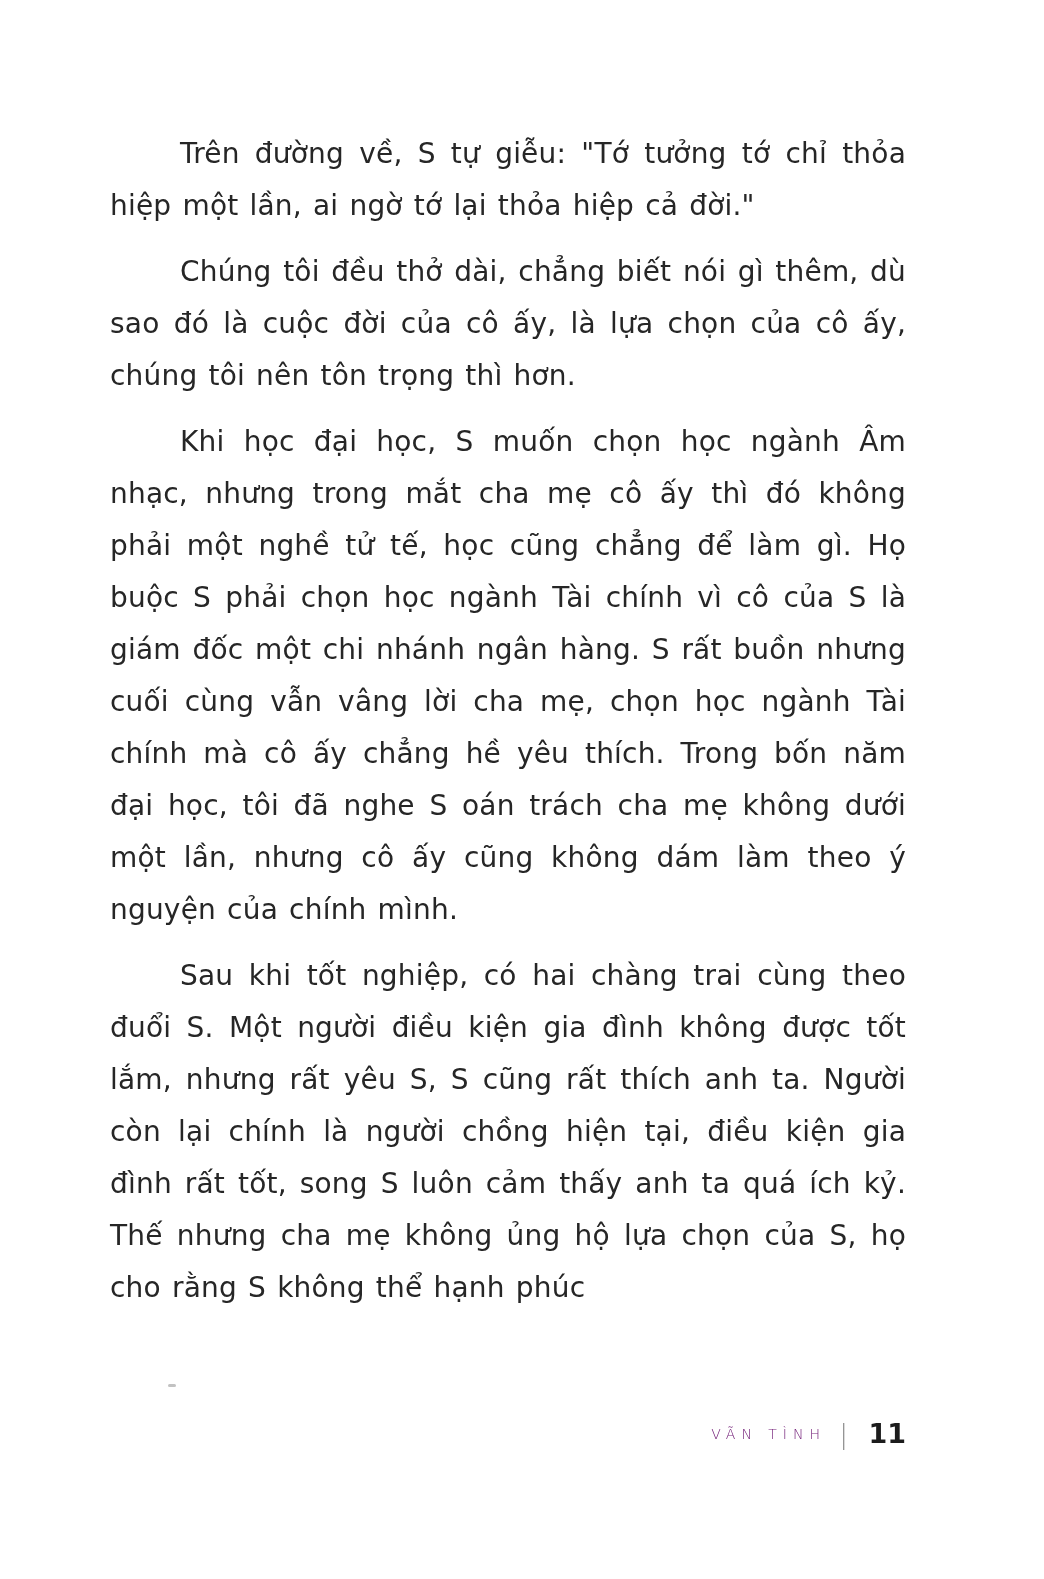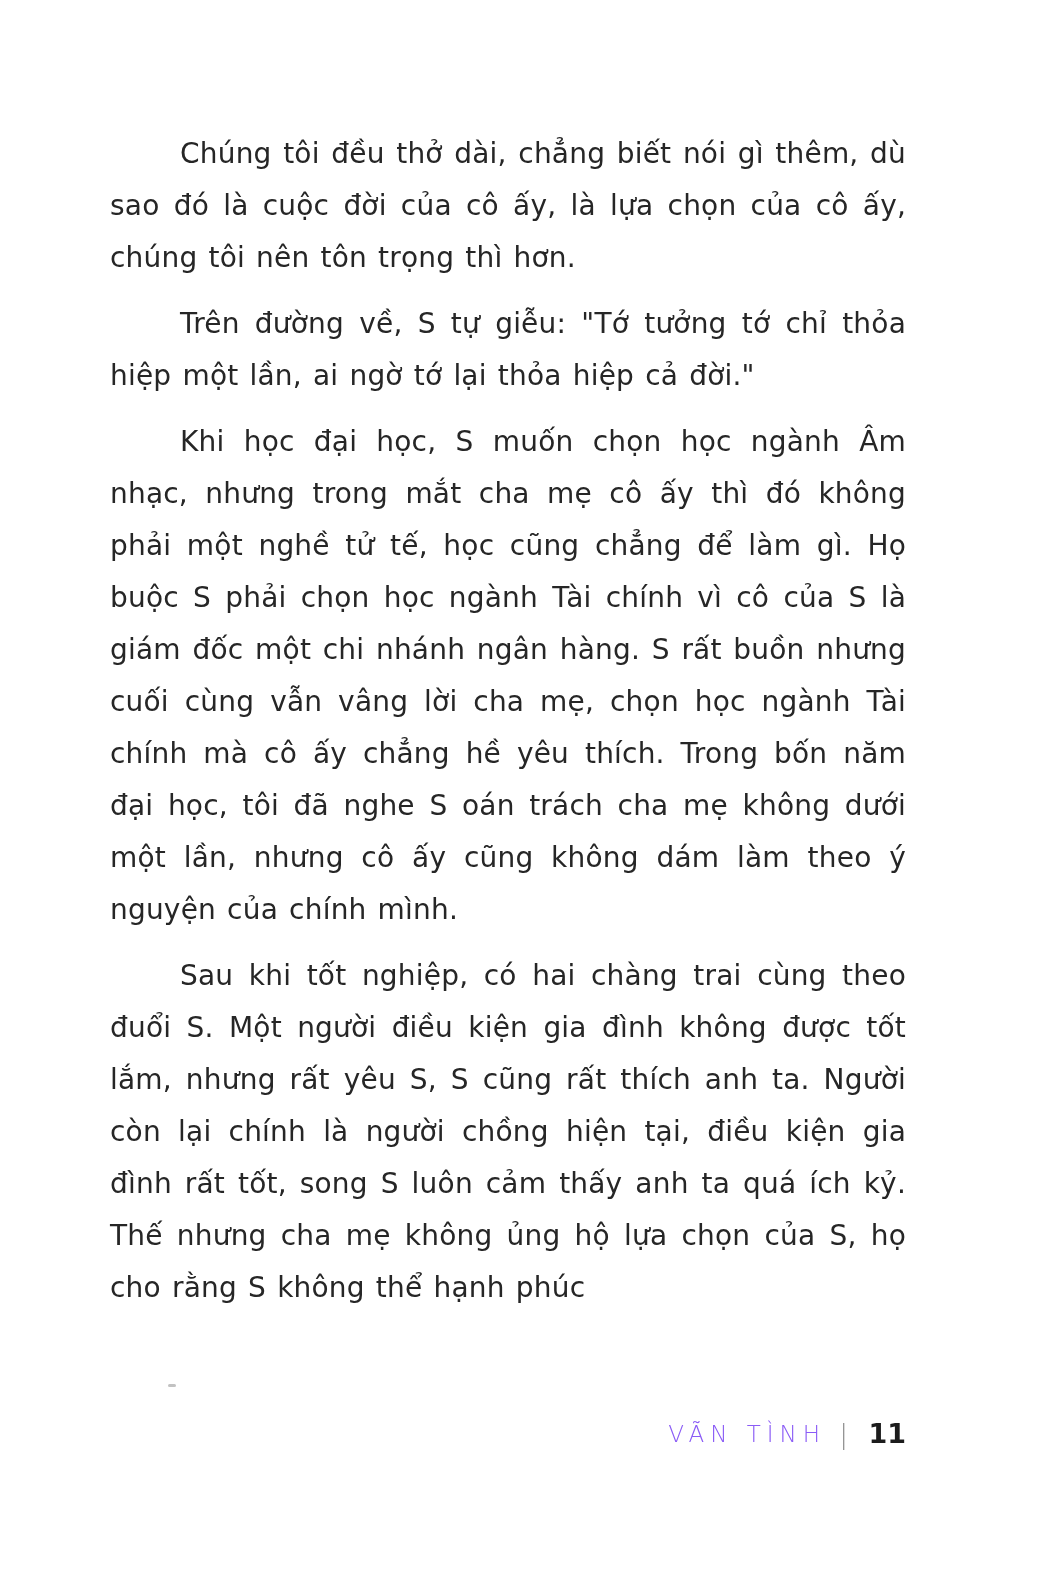--- a/index.html
+++ b/index.html
@@ -38,24 +38,24 @@
   }
   .footer {
     position: absolute;
     right: 138px;
     top: 1418px;
     display: flex;
     align-items: center;
     gap: 14px;
   }
   .footer .book-title {
-    font-size: 23px;
+    font-size: 14px;
     font-weight: 300;
     letter-spacing: 6px;
-    color: #8b5cf6;
+    color: #701a75;
     text-transform: uppercase;
   }
   .footer .separator {
     font-size: 22px;
     font-weight: 300;
     color: #7a7a7a;
     transform: scaleY(1.2);
   }
   .footer .page-number {
     font-size: 27px;
@@ -73,22 +73,22 @@
     border-radius: 2px;
     opacity: 0.6;
   }
 </style>
 </head>
 <body>
 
 <div class="page">
 
   <div class="text-block">
+    <p>Trên đường về, S tự giễu: "Tớ tưởng tớ chỉ thỏa hiệp một lần, ai ngờ tớ lại thỏa hiệp cả đời."</p>
     <p>Chúng tôi đều thở dài, chẳng biết nói gì thêm, dù sao đó là cuộc đời của cô ấy, là lựa chọn của cô ấy, chúng tôi nên tôn trọng thì hơn.</p>
-    <p>Trên đường về, S tự giễu: "Tớ tưởng tớ chỉ thỏa hiệp một lần, ai ngờ tớ lại thỏa hiệp cả đời."</p>
     <p>Khi học đại học, S muốn chọn học ngành Âm nhạc, nhưng trong mắt cha mẹ cô ấy thì đó không phải một nghề tử tế, học cũng chẳng để làm gì. Họ buộc S phải chọn học ngành Tài chính vì cô của S là giám đốc một chi nhánh ngân hàng. S rất buồn nhưng cuối cùng vẫn vâng lời cha mẹ, chọn học ngành Tài chính mà cô ấy chẳng hề yêu thích. Trong bốn năm đại học, tôi đã nghe S oán trách cha mẹ không dưới một lần, nhưng cô ấy cũng không dám làm theo ý nguyện của chính mình.</p>
     <p>Sau khi tốt nghiệp, có hai chàng trai cùng theo đuổi S. Một người điều kiện gia đình không được tốt lắm, nhưng rất yêu S, S cũng rất thích anh ta. Người còn lại chính là người chồng hiện tại, điều kiện gia đình rất tốt, song S luôn cảm thấy anh ta quá ích kỷ. Thế nhưng cha mẹ không ủng hộ lựa chọn của S, họ cho rằng S không thể hạnh phúc</p>
   </div>
 
   <div class="artifact"></div>
 
   <div class="footer">
     <span class="book-title">VÃN TÌNH</span>
     <span class="separator">|</span>
     <span class="page-number">11</span>

